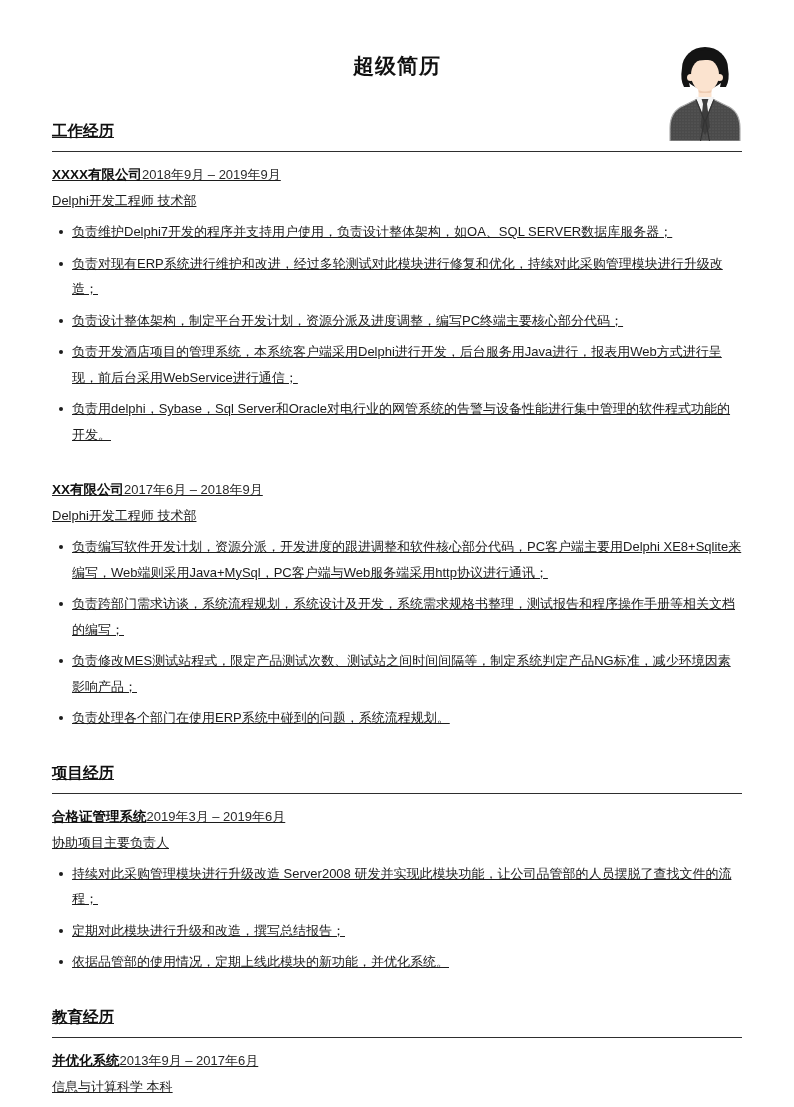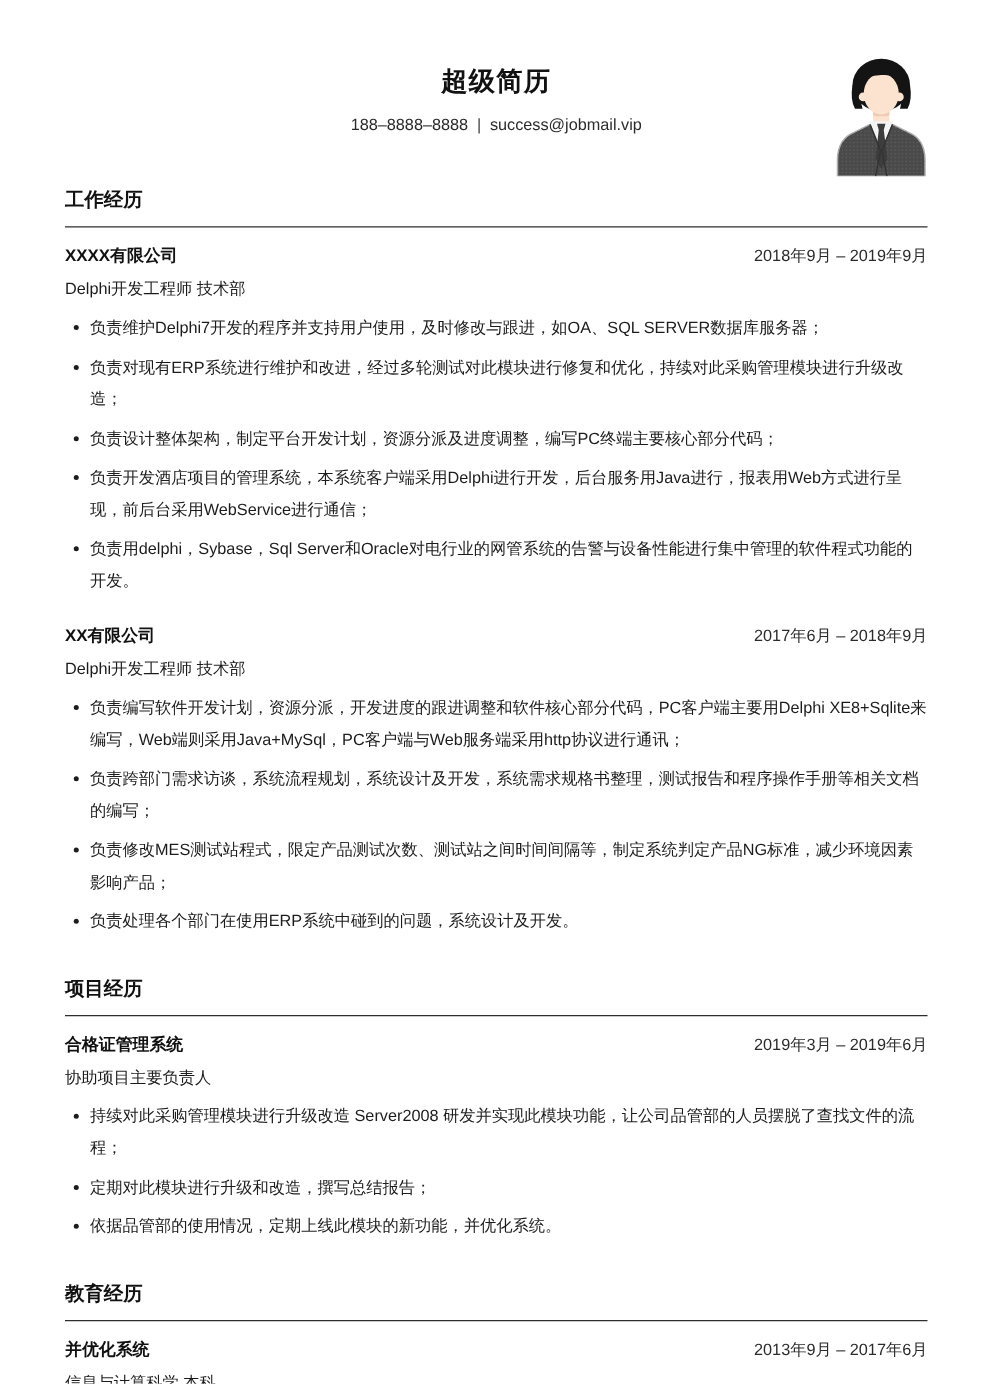--- a/index.html
+++ b/index.html
@@ -22,28 +22,28 @@
     font-family:"Liberation Sans","DejaVu Sans",sans-serif;
     color:var(--text-primary);
   }
   .page{position:relative;width:794px;height:1107px;padding:54px 52px 30px;overflow:hidden;}
   .header{text-align:center;}
   .title{font-size:21px;font-weight:700;color:#111;letter-spacing:1px;line-height:24px;}
   .contact{margin-top:13px;font-size:13px;color:var(--text-secondary);line-height:17px;}
   .contact .sep{margin:0 7px;color:#444;}
   .avatar{position:absolute;top:44px;right:51px;width:76px;height:97px;display:block;}
 
-  .section{margin-top:33px;}
+  .section{margin-top:33px;text-decoration:underline;}
   .section:first-of-type{margin-top:44px;}
   .section-heading{font-size:15.5px;font-weight:700;color:#111;line-height:18px;}
   .divider{border:none;border-top:1px solid var(--divider);margin:11px 0 0;height:0;}
 
   .entry{margin-top:14px;}
-  .entry + .entry{margin-top:23px;}
-  .entry-head{display:flex;justify-content:space-between;align-items:baseline;gap:48px;}
+  .entry + .entry{margin-top:34px;}
+  .entry-head{display:flex;align-items:baseline;}
   .entry-title{font-size:13.5px;font-weight:700;color:#111;line-height:18px;}
   .entry-date{font-size:13px;color:var(--text-secondary);line-height:18px;white-space:nowrap;}
   .entry-subtitle{margin-top:8px;font-size:13px;line-height:17px;color:var(--text-primary);}
 
   ul.bullets{margin:10px 0 0;padding:0 0 0 20px;list-style:none;}
   ul.bullets li{
     position:relative;font-size:13px;line-height:25.5px;margin-top:6px;
     color:var(--text-primary);
   }
   ul.bullets li::before{
@@ -51,23 +51,20 @@
     border-radius:50%;background:#1c1c1c;
   }
 </style>
 </head>
 <body>
 
 <div class="page">
 
   <div class="header">
     <div class="title">超级简历</div>
-    <div class="contact">
-      <span>188–8888–8888</span><span class="sep">|</span><span>success@jobmail.vip</span>
-    </div>
   </div>
 
   <svg class="avatar" viewBox="0 0 76 97" aria-hidden="true">
     <defs>
       <pattern id="suitdots" width="3" height="3" patternUnits="userSpaceOnUse">
         <circle cx="1" cy="1" r="0.5" fill="#6b6b6b"></circle>
       </pattern>
     </defs>
 
     <ellipse cx="38" cy="24" rx="23" ry="21" fill="var(--hair)"></ellipse>
@@ -98,38 +95,38 @@
       <section class="section">
         <div class="section-heading">工作经历</div>
         <hr class="divider">
         <div class="entry">
           <div class="entry-head">
             <div class="entry-title">XXXX有限公司</div>
             <div class="entry-date">2018年9月 – 2019年9月</div>
           </div>
           <div class="entry-subtitle">Delphi开发工程师 技术部</div>
           <ul class="bullets">
-            <li>负责维护Delphi7开发的程序并支持用户使用，及时修改与跟进，如OA、SQL SERVER数据库服务器；</li>
+            <li>负责维护Delphi7开发的程序并支持用户使用，负责设计整体架构，如OA、SQL SERVER数据库服务器；</li>
             <li>负责对现有ERP系统进行维护和改进，经过多轮测试对此模块进行修复和优化，持续对此采购管理模块进行升级改造；</li>
             <li>负责设计整体架构，制定平台开发计划，资源分派及进度调整，编写PC终端主要核心部分代码；</li>
             <li>负责开发酒店项目的管理系统，本系统客户端采用Delphi进行开发，后台服务用Java进行，报表用Web方式进行呈现，前后台采用WebService进行通信；</li>
             <li>负责用delphi，Sybase，Sql Server和Oracle对电行业的网管系统的告警与设备性能进行集中管理的软件程式功能的开发。</li>
           </ul>
         </div>
         <div class="entry">
           <div class="entry-head">
             <div class="entry-title">XX有限公司</div>
             <div class="entry-date">2017年6月 – 2018年9月</div>
           </div>
           <div class="entry-subtitle">Delphi开发工程师 技术部</div>
           <ul class="bullets">
             <li>负责编写软件开发计划，资源分派，开发进度的跟进调整和软件核心部分代码，PC客户端主要用Delphi XE8+Sqlite来编写，Web端则采用Java+MySql，PC客户端与Web服务端采用http协议进行通讯；</li>
             <li>负责跨部门需求访谈，系统流程规划，系统设计及开发，系统需求规格书整理，测试报告和程序操作手册等相关文档的编写；</li>
             <li>负责修改MES测试站程式，限定产品测试次数、测试站之间时间间隔等，制定系统判定产品NG标准，减少环境因素影响产品；</li>
-            <li>负责处理各个部门在使用ERP系统中碰到的问题，系统设计及开发。</li>
+            <li>负责处理各个部门在使用ERP系统中碰到的问题，系统流程规划。</li>
           </ul>
         </div>
       </section>
       <section class="section">
         <div class="section-heading">项目经历</div>
         <hr class="divider">
         <div class="entry">
           <div class="entry-head">
             <div class="entry-title">合格证管理系统</div>
             <div class="entry-date">2019年3月 – 2019年6月</div>

